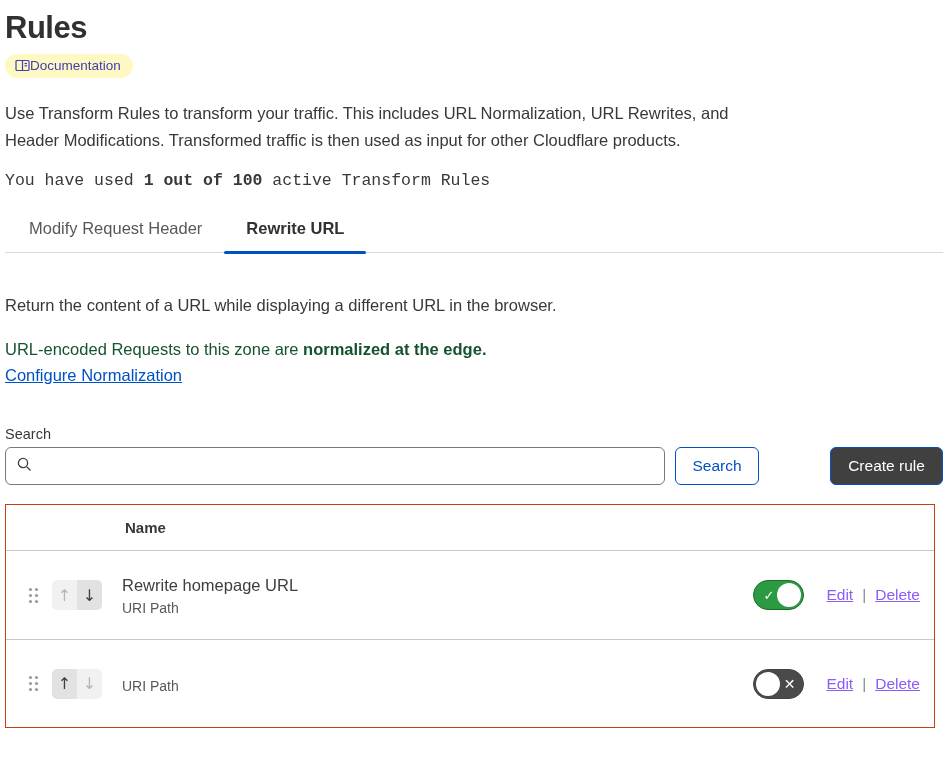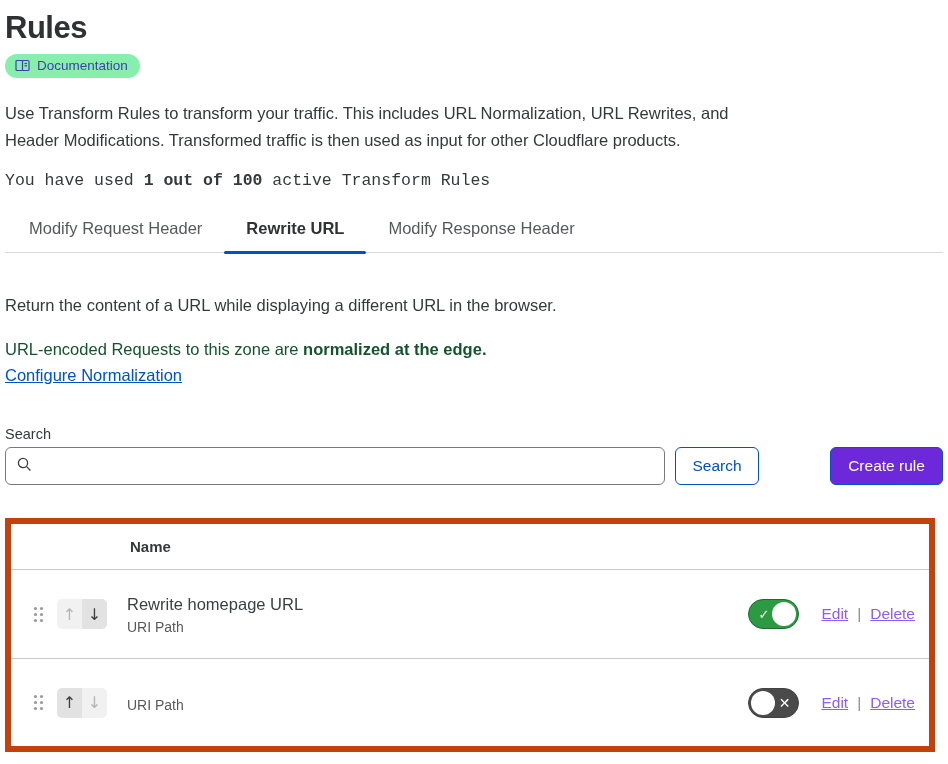--- a/index.html
+++ b/index.html
@@ -10,22 +10,22 @@
     color: #36393a;
     padding: 8px 5px 0 5px;
     overflow: hidden;
   }
 
   
   .page-title { font-size: 31px; font-weight: 700; color: #2f3133; line-height: 40px; letter-spacing: -0.5px; }
   .subtitle-row { display: flex; align-items: center; gap: 12px; margin-top: 6px; }
   .page-subtitle { font-size: 23px; font-weight: 400; color: #36393a; }
   .doc-badge {
-    display: inline-flex; align-items: center; gap: 7px;
-    background: #86efac; color: #4040b2;
+    display: inline-flex; align-items: center; 
+    background: #fef9c3; color: #4040b2;
     font-size: 13.5px; padding: 4px 12px 5px 10px;
     border-radius: 12px; cursor: pointer;
   }
   .doc-badge svg { display: block; }
 
   
   .desc { margin-top: 22px; font-size: 16.5px; line-height: 27px; max-width: 782px; color: #36393a; }
   .usage { margin-top: 17px; font-size: 16.5px; color: #36393a; font-family: Liberation Mono, monospace; }
   .usage b { font-weight: 700; }
 
@@ -60,25 +60,25 @@
     border: none; outline: none; flex: 1; height: 100%;
     font-size: 15px; font-family: "Liberation Sans", sans-serif; color: #36393a; margin-left: 8px;
   }
   .btn { height: 38px; border-radius: 6px; font-size: 15.5px; font-family: "Liberation Sans", sans-serif; cursor: pointer; }
   .btn-outline {
     margin-left: 10px; width: 84px;
     background: #fff; color: #0051c3; border: 1px solid #0051c3;
   }
   .btn-primary {
     margin-left: auto; width: 113px;
-    background: #6d28d9; color: #ffffff; border: 1px solid #0051c3;
-  }
-
-  
-  .rules-table { margin-top: 33px; width: 930px; border: 6px solid #c2410c; background: #fff; }
+    background: #404040; color: #ffffff; border: 1px solid #0051c3;
+  }
+
+  
+  .rules-table { margin-top: 19px; width: 930px; border: 1px solid #c2410c; background: #fff; }
   .thead { height: 46px; display: flex; align-items: center; border-bottom: 1px solid #c9c9c9; }
   .th-name { padding-left: 119px; font-size: 15px; font-weight: 700; color: #36393a; }
   .rule-row { height: 88px; display: flex; align-items: center; padding: 0 14px 0 22px; }
   .rule-row + .rule-row { border-top: 1px solid #c9c9c9; }
 
   .drag-handle { cursor: grab; display: flex; align-items: center; }
   .move-group { display: flex; margin-left: 13px; border-radius: 5px; overflow: hidden; }
   .move-btn {
     width: 25px; height: 30px; border: none; display: flex; align-items: center; justify-content: center;
     font-size: 16px; font-family: "DejaVu Sans", sans-serif; cursor: pointer;
@@ -127,21 +127,20 @@
   </span>
 </div>
 
 <p class="desc">Use Transform Rules to transform your traffic. This includes URL Normalization, URL Rewrites, and Header Modifications. Transformed traffic is then used as input for other Cloudflare products.</p>
 
 <p class="usage"><span>You have used </span><b>1 out of 100</b><span> active Transform Rules</span></p>
 
 <div class="tabbar">
   <div class="tab">Modify Request Header</div>
   <div class="tab active">Rewrite URL</div>
-  <div class="tab">Modify Response Header</div>
 </div>
 
 <p class="tab-desc">Return the content of a URL while displaying a different URL in the browser.</p>
 
 <p class="norm-line"><span>URL-encoded Requests to this zone are </span><b>normalized at the edge.</b></p>
 
 <a class="link">Configure Normalization</a>
 
 <div class="search-label">Search</div>
 

